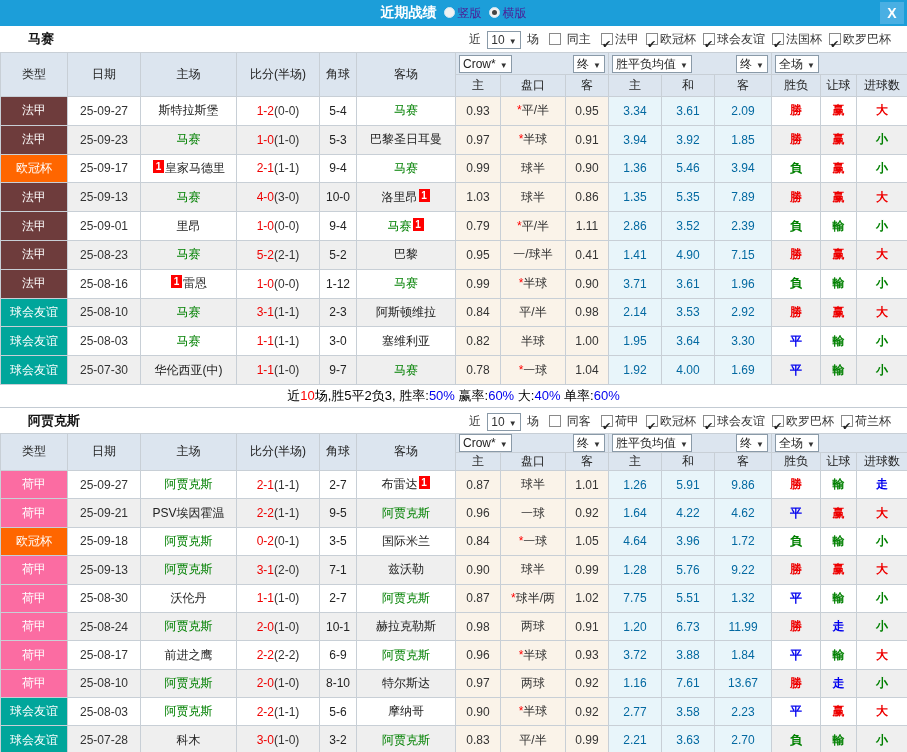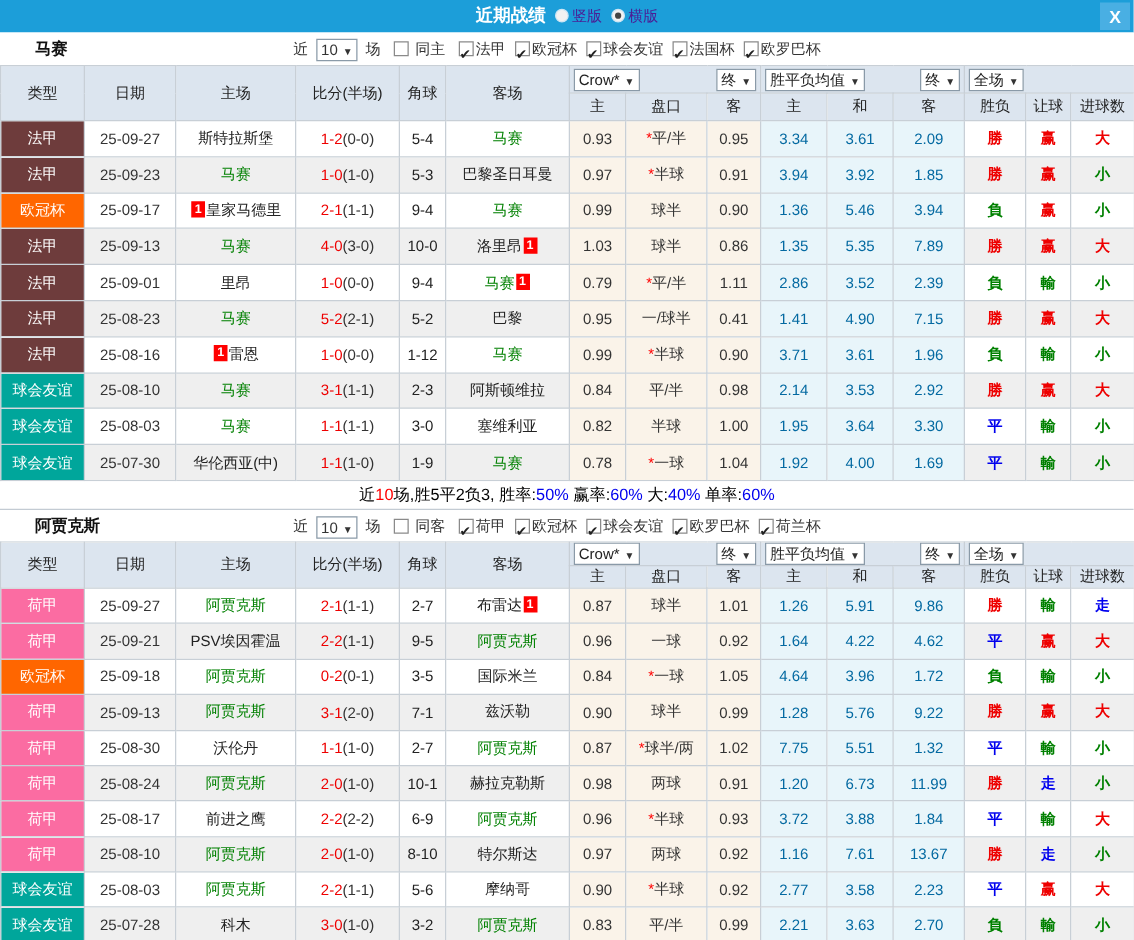--- a/index.html
+++ b/index.html
@@ -31,21 +31,21 @@
   }
   
   .section-header { height:26px; background:#fff; position:relative; }
   .section-header.with-top { border-top:1px solid #C3CBD3; }
   .team-name {
     position:absolute; left:28px; top:0; height:26px; line-height:26px;
     font-weight:bold; font-size:13px; color:#111;
   }
   .filter {
     position:absolute; left:0; right:16px; top:0; height:26px; line-height:26px;
-    text-align:center; font-size:12px; color:#333; white-space:nowrap;
+    text-align:right; font-size:12px; color:#333; white-space:nowrap;
   }
   .select-box {
     display:inline-block; border:1px solid #8a9aa8; background:#fff;
     height:18px; line-height:16px; padding:0 3px; margin:0 3px; vertical-align:middle;
   }
   .select-box .arrow { font-size:8px; margin-left:4px; color:#333; }
   .checkbox {
     display:inline-block; width:12px; height:12px; border:1px solid #8a8a8a;
     background:#fff; vertical-align:-2px; margin:0 2px 0 7px; position:relative;
   }
@@ -315,21 +315,21 @@
         <td class="c-mean">3.30</td>
         <td class="plain c-res" style="color: rgb(0, 0, 238);">平</td>
         <td class="plain c-res" style="color: rgb(0, 128, 0);">輸</td>
         <td class="plain c-res" style="color: rgb(0, 128, 0);">小</td>
       </tr>
       <tr>
         <td class="c-type" style="background: rgb(0, 166, 155);">球会友谊</td>
         <td class="plain c-date">25-07-30</td>
         <td class="plain c-team"><span>华伦西亚(中)</span></td>
         <td class="plain"><span class="ft">1-1</span><span class="ht">(1-0)</span></td>
-        <td class="plain">1-9</td>
+        <td class="plain">9-7</td>
         <td class="plain c-team"><span class="team-green">马赛</span></td>
         <td class="c-odds">0.78</td>
         <td class="c-odds"><span class="star">*</span>一球</td>
         <td class="c-odds">1.04</td>
         <td class="c-mean">1.92</td>
         <td class="c-mean">4.00</td>
         <td class="c-mean">1.69</td>
         <td class="plain c-res" style="color: rgb(0, 0, 238);">平</td>
         <td class="plain c-res" style="color: rgb(0, 128, 0);">輸</td>
         <td class="plain c-res" style="color: rgb(0, 128, 0);">小</td>

